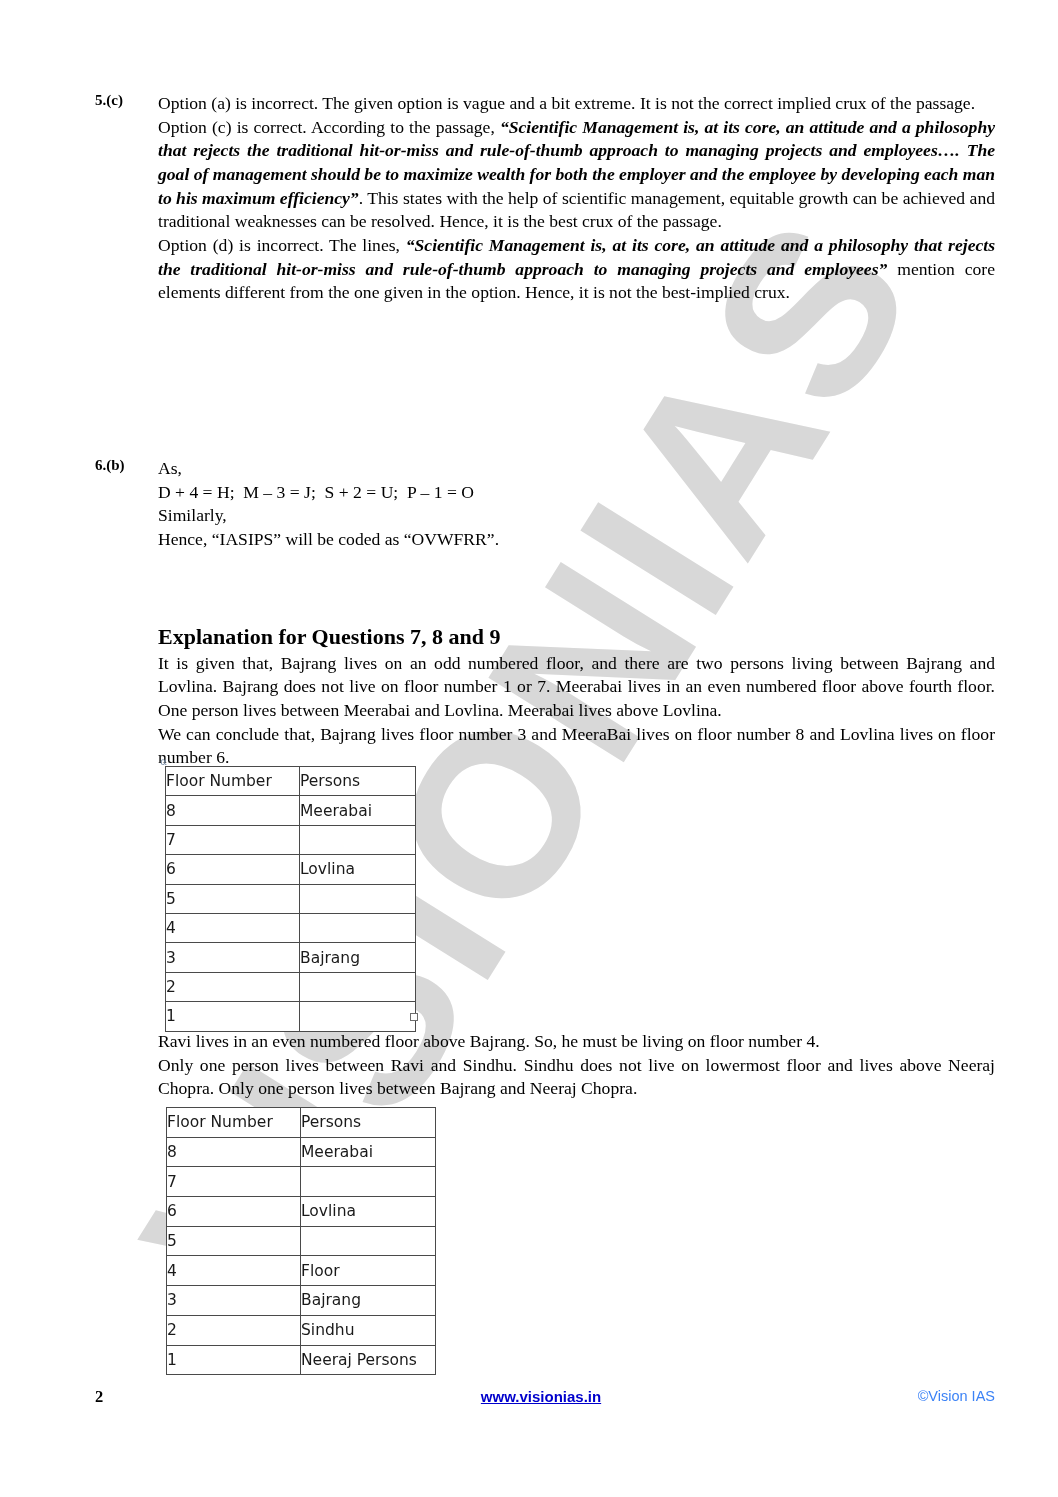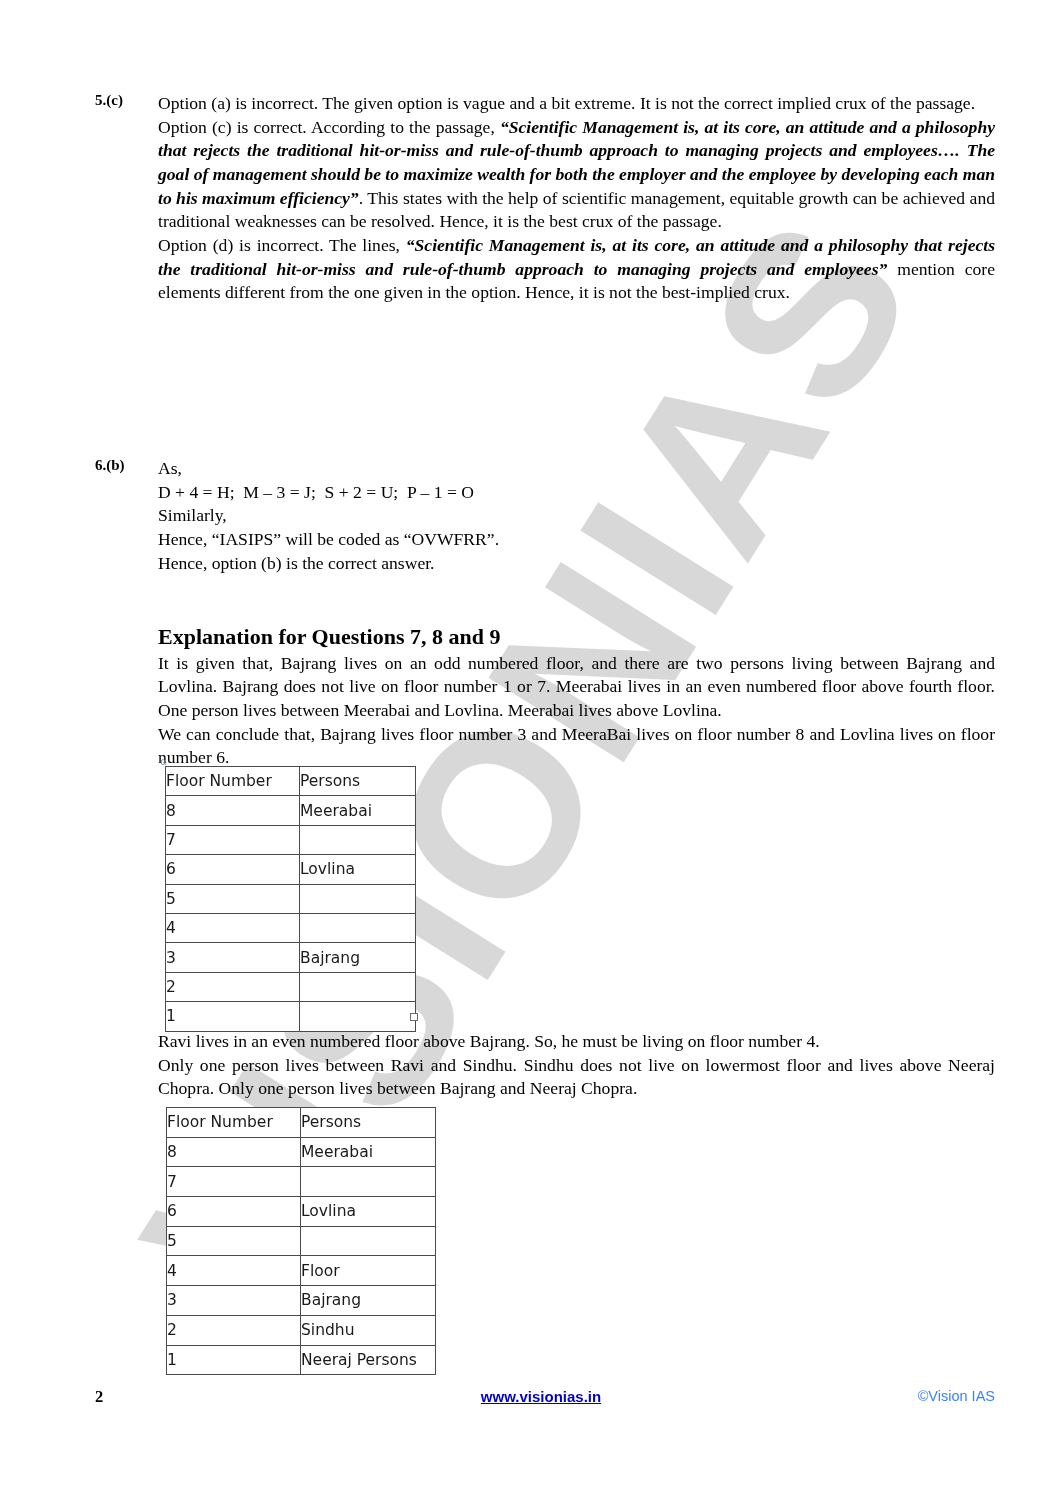--- a/index.html
+++ b/index.html
@@ -181,21 +181,20 @@
       </div>
     </div>
 
     <div class="qblock" style="top:429px;margin-top:28px;">
       <div class="qlabel">6.(b)</div>
       <div class="qbody">
         <p class="plainline">As,</p>
         <p class="plainline">D + 4 = H;  M – 3 = J;  S + 2 = U;  P – 1 = O</p>
         <p class="plainline">Similarly,</p>
         <p class="plainline">Hence, “IASIPS” will be coded as “OVWFRR”.</p>
-        <p class="plainline">Hence, option (b) is the correct answer.</p>
       </div>
     </div>
 
     <div class="qblock" style="top:622px;">
       <div class="qbody">
         <p class="subhead">Explanation for Questions 7, 8 and 9</p>
         <p class="para">It is given that, Bajrang lives on an odd numbered floor, and there are two persons living between Bajrang and Lovlina.  Bajrang does not live on floor number 1 or 7. Meerabai lives in an even numbered floor above fourth floor. One person lives between Meerabai and Lovlina. Meerabai lives above Lovlina.</p>
         <p class="para">We can conclude that, Bajrang lives floor number 3 and MeeraBai lives on floor number 8 and Lovlina lives on floor number 6.</p>
       </div>
     </div>

